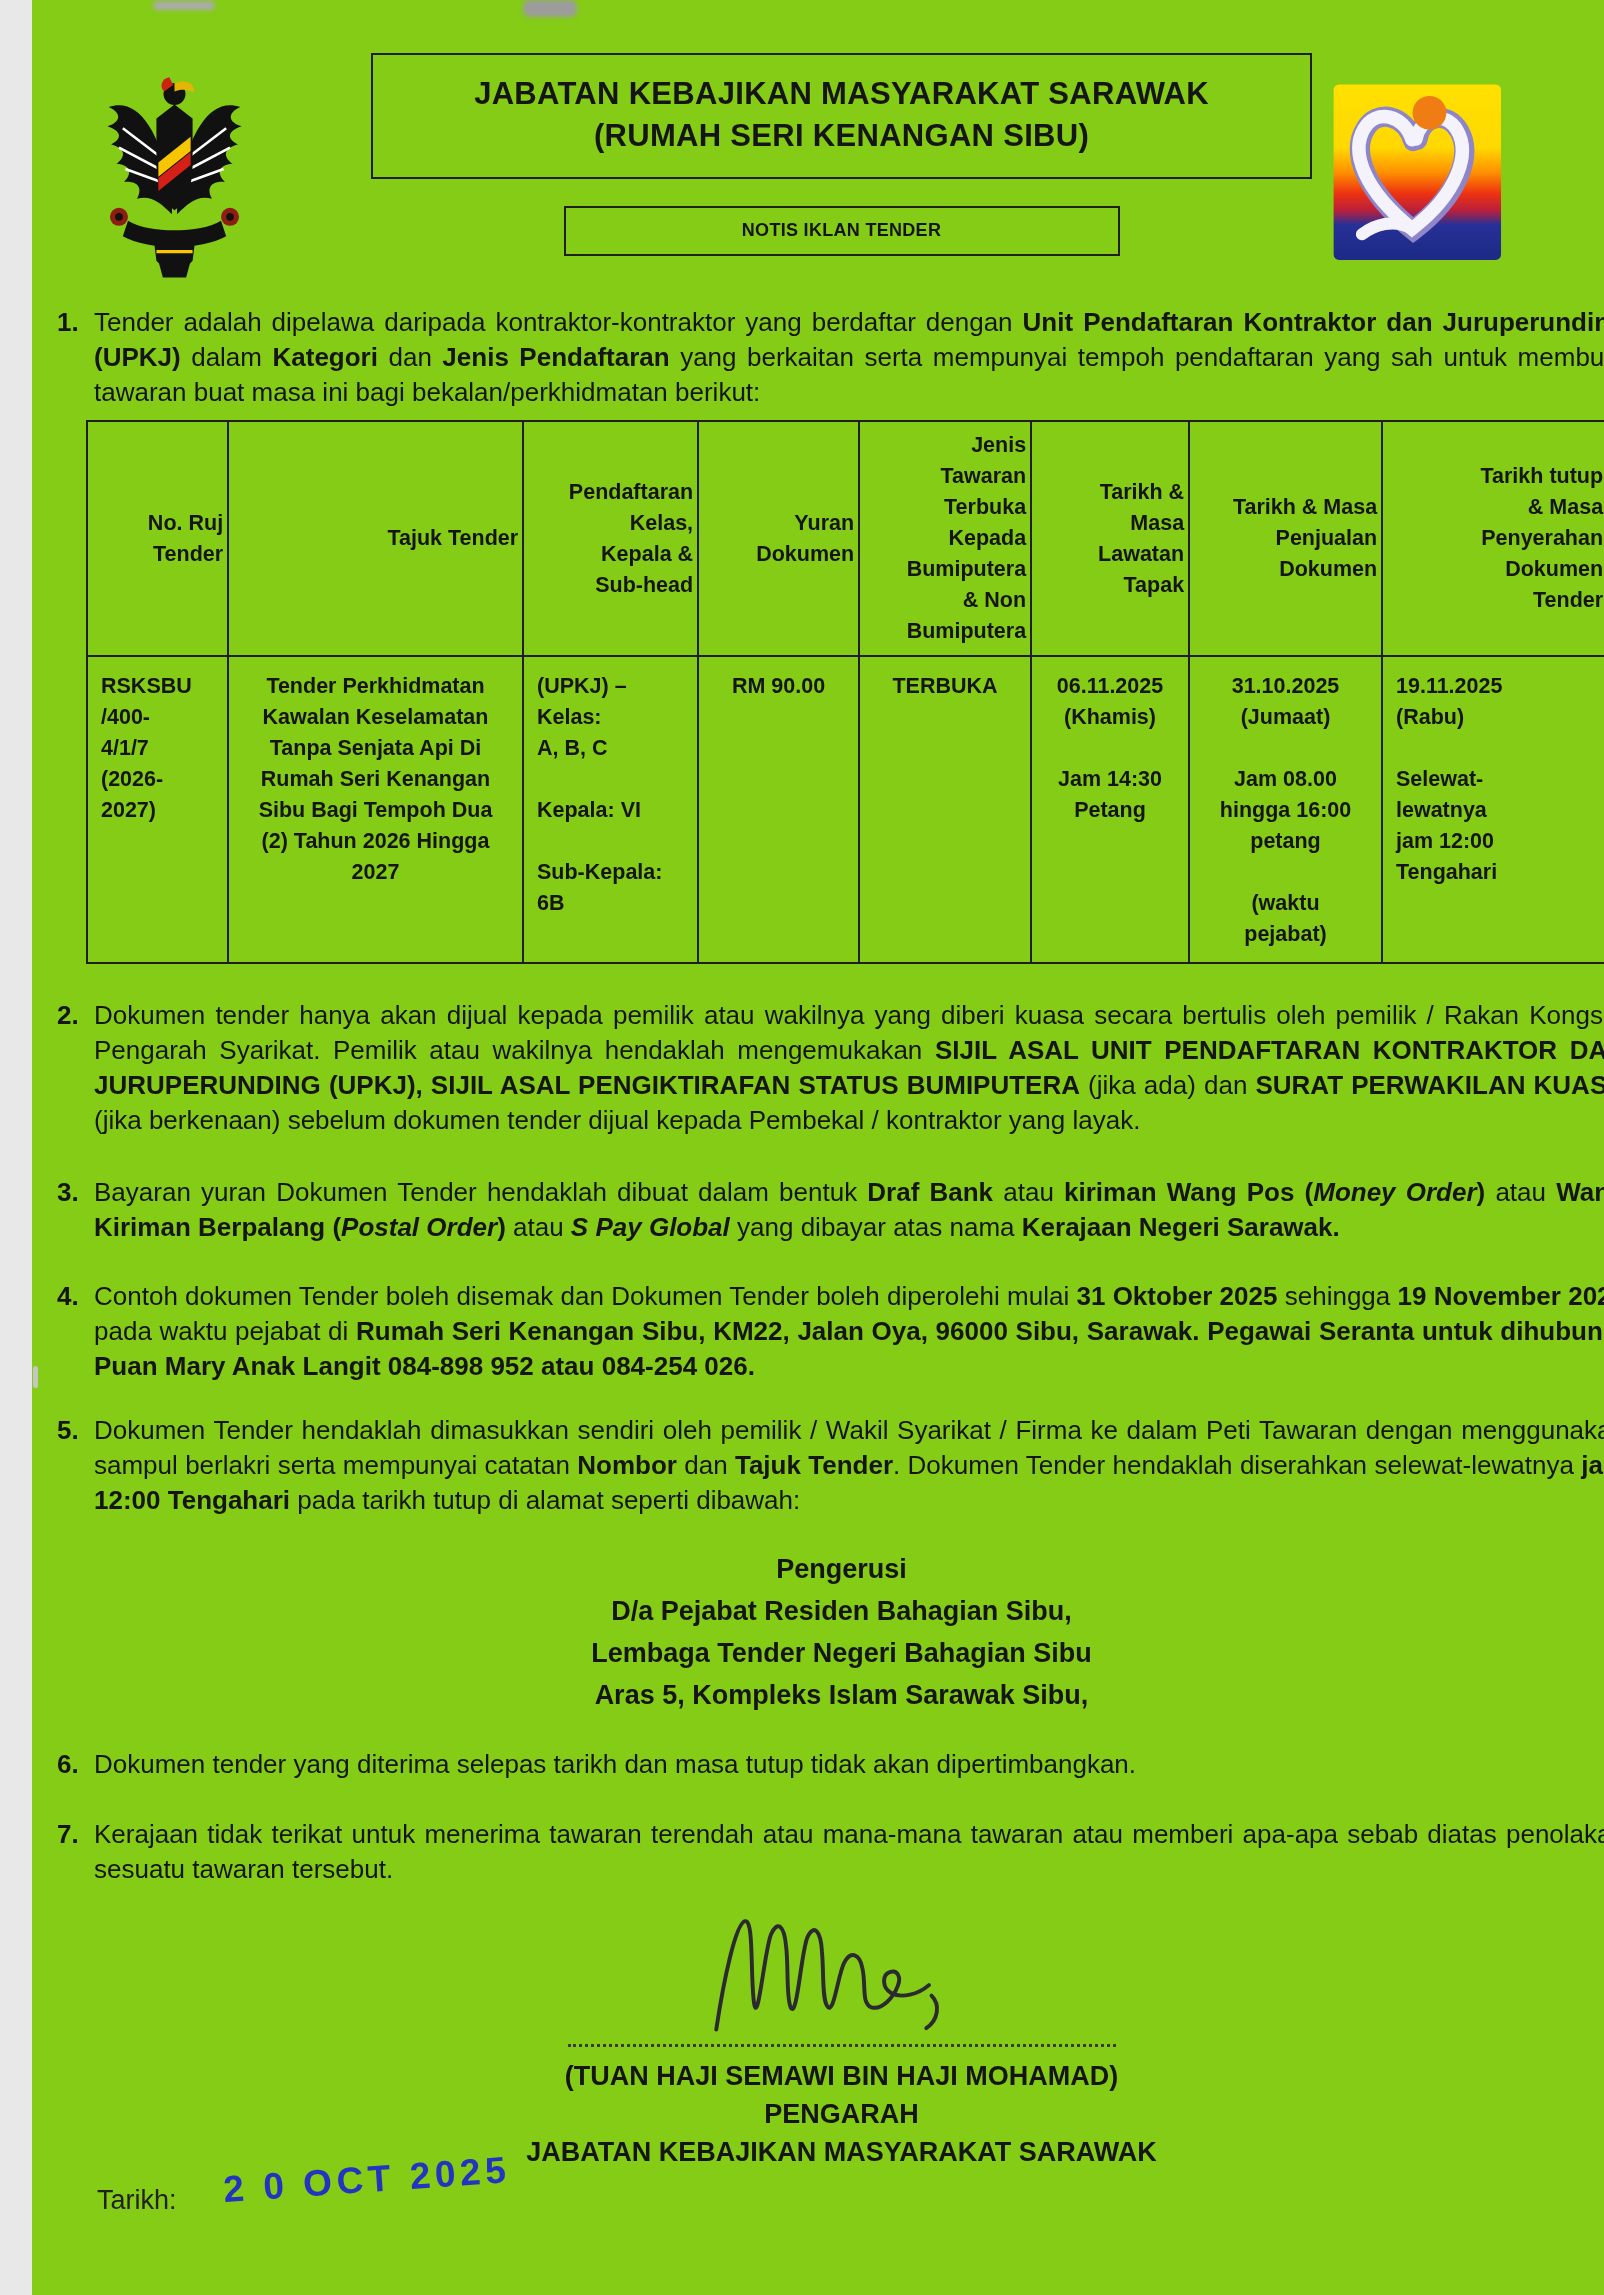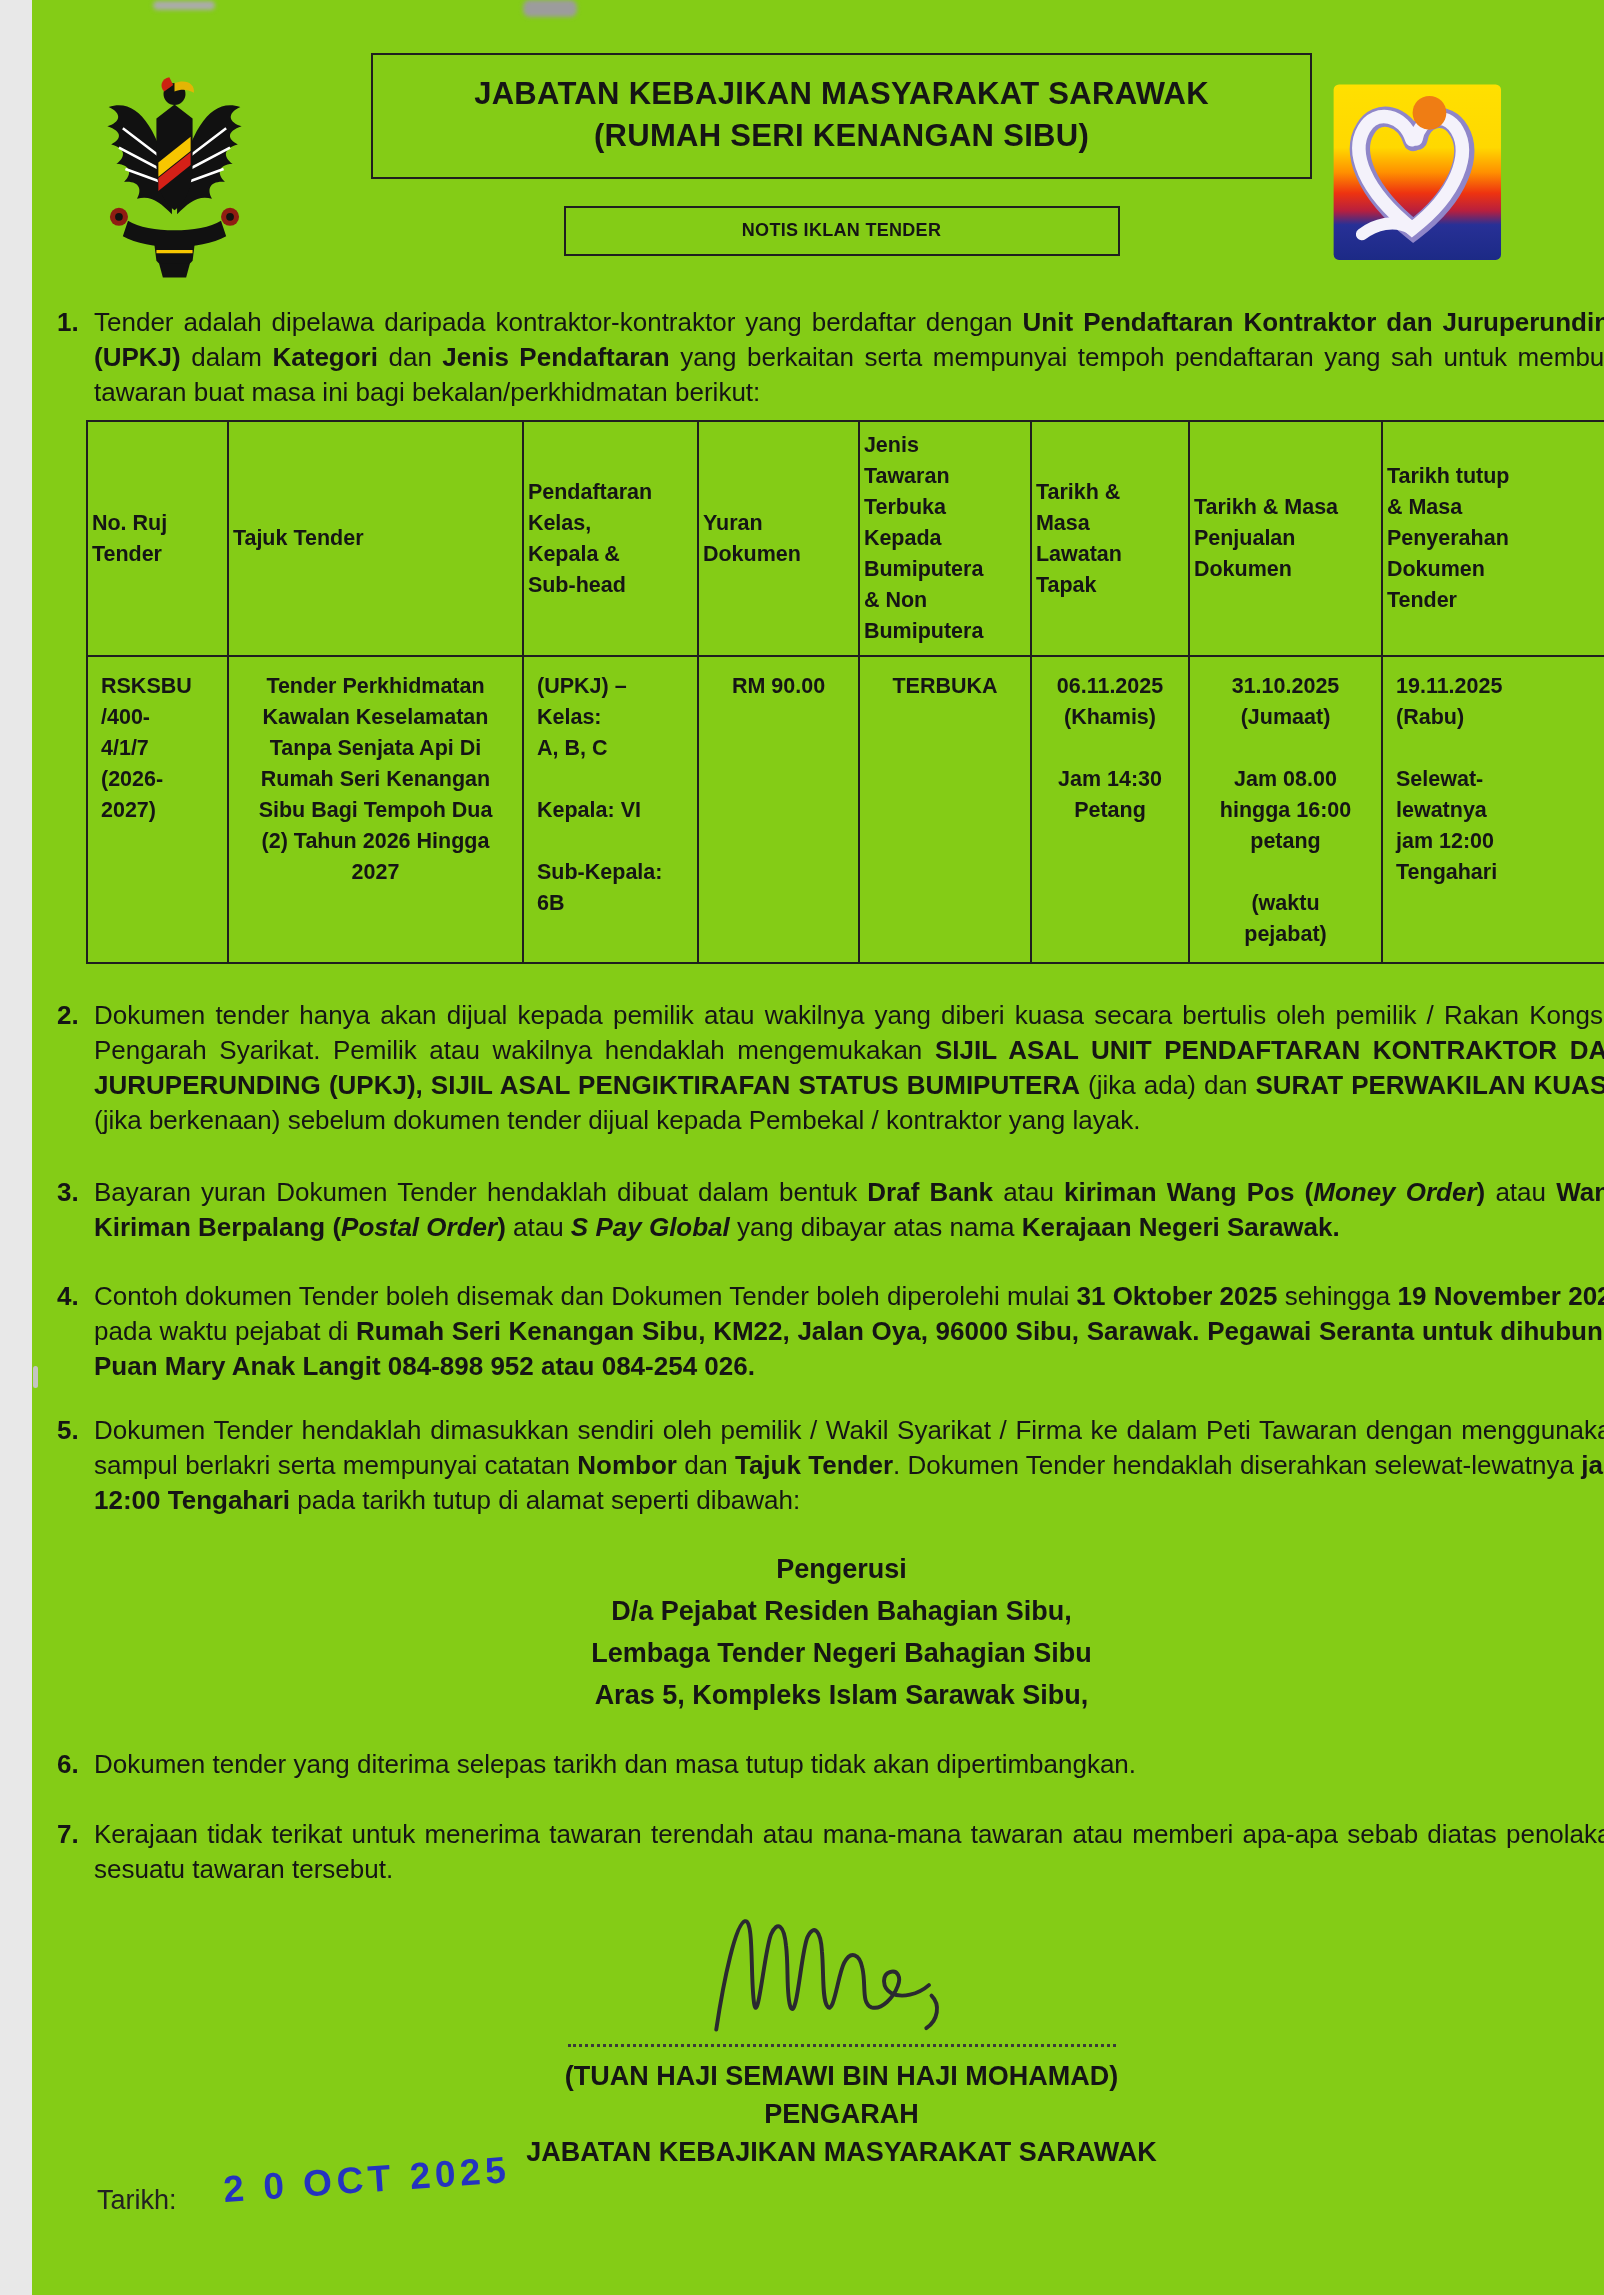--- a/index.html
+++ b/index.html
@@ -38,21 +38,21 @@
   .i { font-style:italic; }
 
   
   table.tender {
     border-collapse:collapse; table-layout:fixed; width:1521px; margin:10.4px 0 0 29px;
   }
   table.tender th, table.tender td {
     border:2px solid #1f1f1f; font-weight:bold; font-size:21.5px; line-height:31px;
     white-space:pre-line; overflow:hidden;
   }
-  table.tender th { text-align:left; vertical-align:middle; padding:7.8px 3.9px; }
+  table.tender th { text-align:right; vertical-align:middle; padding:7.8px 3.9px; }
   table.tender td { vertical-align:top; padding:14.4px 5.2px 11.8px 5.2px; height:260px; }
   td.al { text-align:left; padding-left:13px !important; }
   td.ac { text-align:center; }
 
   
   .address { margin-top:30px; text-align:center; }
   .address div { font-weight:bold; font-size:27px; line-height:42px; }
 
   
   .sig { margin-top:11.8px; text-align:center; }

